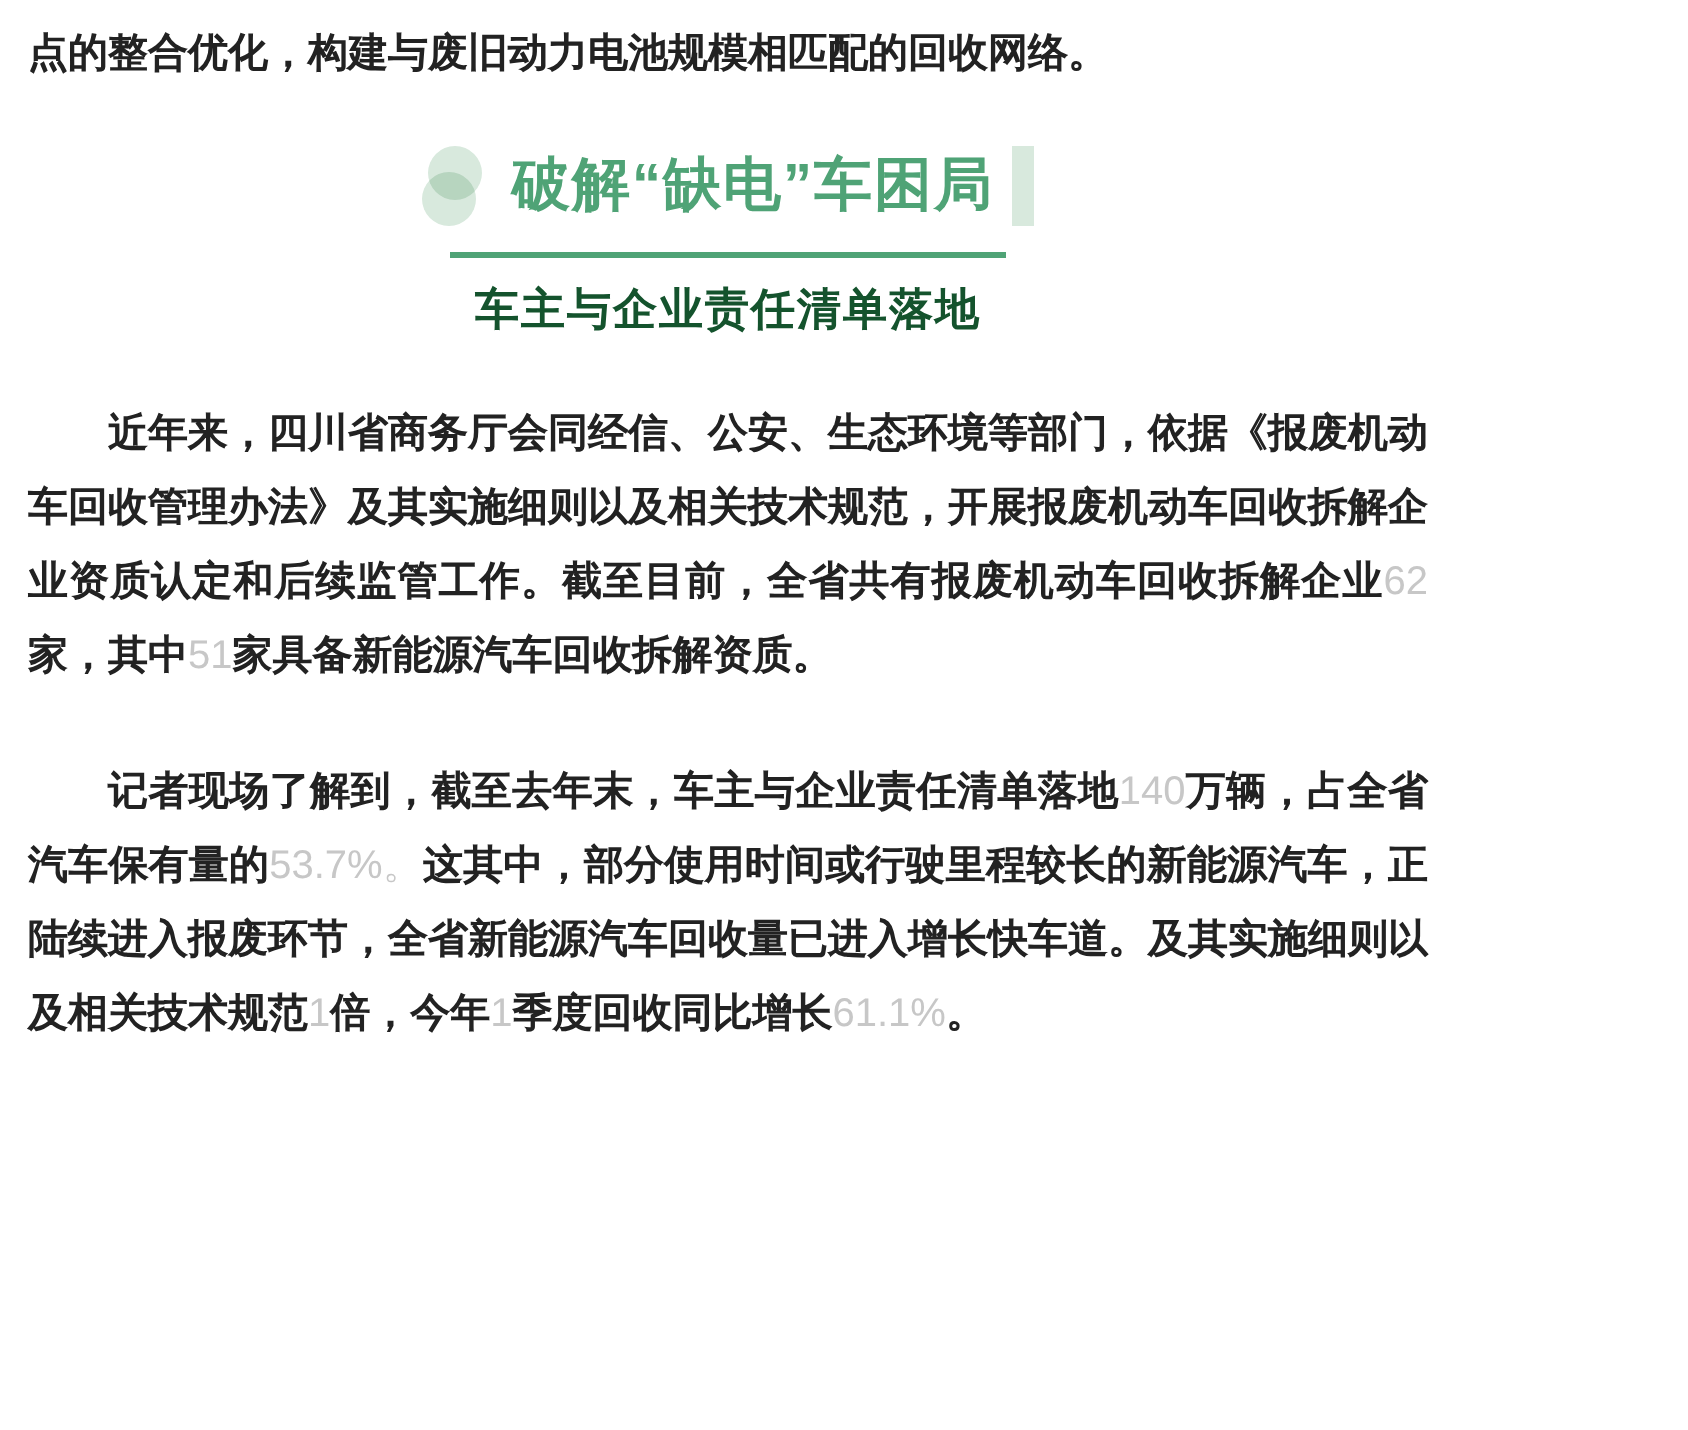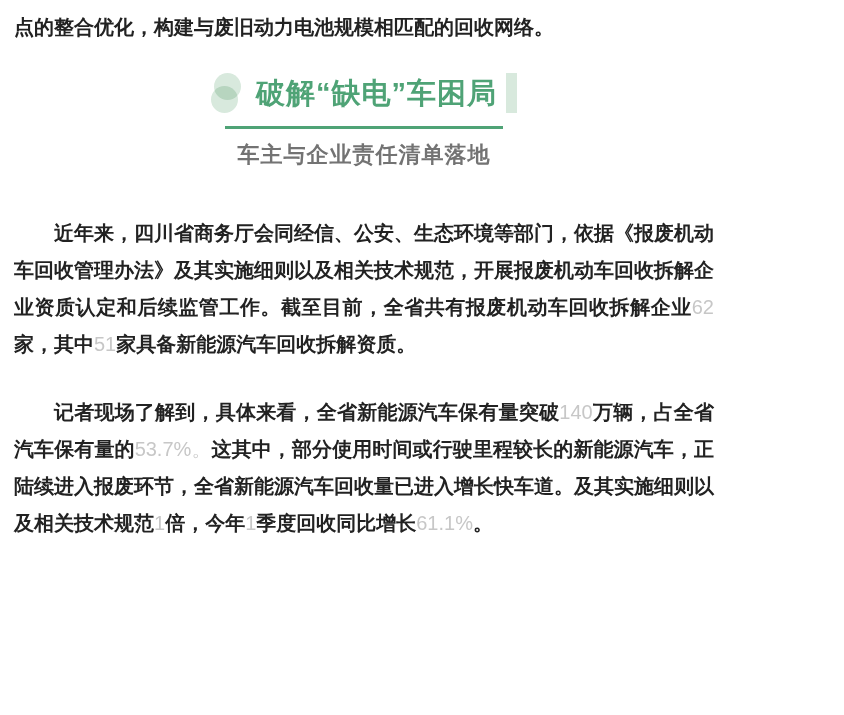--- a/index.html
+++ b/index.html
@@ -75,26 +75,26 @@
   .divider{
     width:278px;
     height:3px;
     background:var(--green);
     margin:13px auto 0;
   }
   .section-subtitle{
     font-size:22px;
     font-weight:700;
     text-align:center;
-    color:#737373;
+    color:#14532d;
     margin:12px 0 0 0;
     line-height:28px;
     letter-spacing:1px;
   }
-  .article-body{margin-top:46px;}
+  .article-body{margin-top:30px;}
 </style>
 </head>
 <body>
 
 <div class="page">
 
   <p class="body-line" style="margin-bottom:0;">点的整合优化，构建与废旧动力电池规模相匹配的回收网络。</p>
 
   <div class="section-header">
     <div class="title-row">
@@ -104,16 +104,16 @@
       </span>
       <h2 class="section-title">破解“缺电”车困局</h2>
       <span class="deco-bar"></span>
     </div>
     <div class="divider"></div>
     <h3 class="section-subtitle">车主与企业责任清单落地</h3>
   </div>
 
   <div class="article-body">
       <p class="body-line indent"><span>近年来，四川省商务厅会同经信、公安、生态环境等部门，依据《报废机动车回收管理办法》及其实施细则以及相关技术规范，开展报废机动车回收拆解企业资质认定和后续监管工作。截至目前，全省共有报废机动车回收拆解企业</span><span class="num">62</span><span>家，其中</span><span class="num">51</span><span>家具备新能源汽车回收拆解资质。</span></p>
-      <p class="body-line indent"><span>记者现场了解到，具体来看，全省新能源汽车保有量突破</span><span class="num">140</span><span>万辆，占全省汽车保有量的</span><span class="num">53.7%。</span><span>这其中，部分使用时间或行驶里程较长的新能源汽车，正陆续进入报废环节，全省新能源汽车回收量已进入增长快车道。及其实施细则以及相关技术规范</span><span class="num">1</span><span>倍，今年</span><span class="num">1</span><span>季度回收同比增长</span><span class="num">61.1%</span><span>。</span></p>
+      <p class="body-line indent"><span>记者现场了解到，截至去年末，车主与企业责任清单落地</span><span class="num">140</span><span>万辆，占全省汽车保有量的</span><span class="num">53.7%。</span><span>这其中，部分使用时间或行驶里程较长的新能源汽车，正陆续进入报废环节，全省新能源汽车回收量已进入增长快车道。及其实施细则以及相关技术规范</span><span class="num">1</span><span>倍，今年</span><span class="num">1</span><span>季度回收同比增长</span><span class="num">61.1%</span><span>。</span></p>
     </div>
 
 </div>
 
 </body></html>

